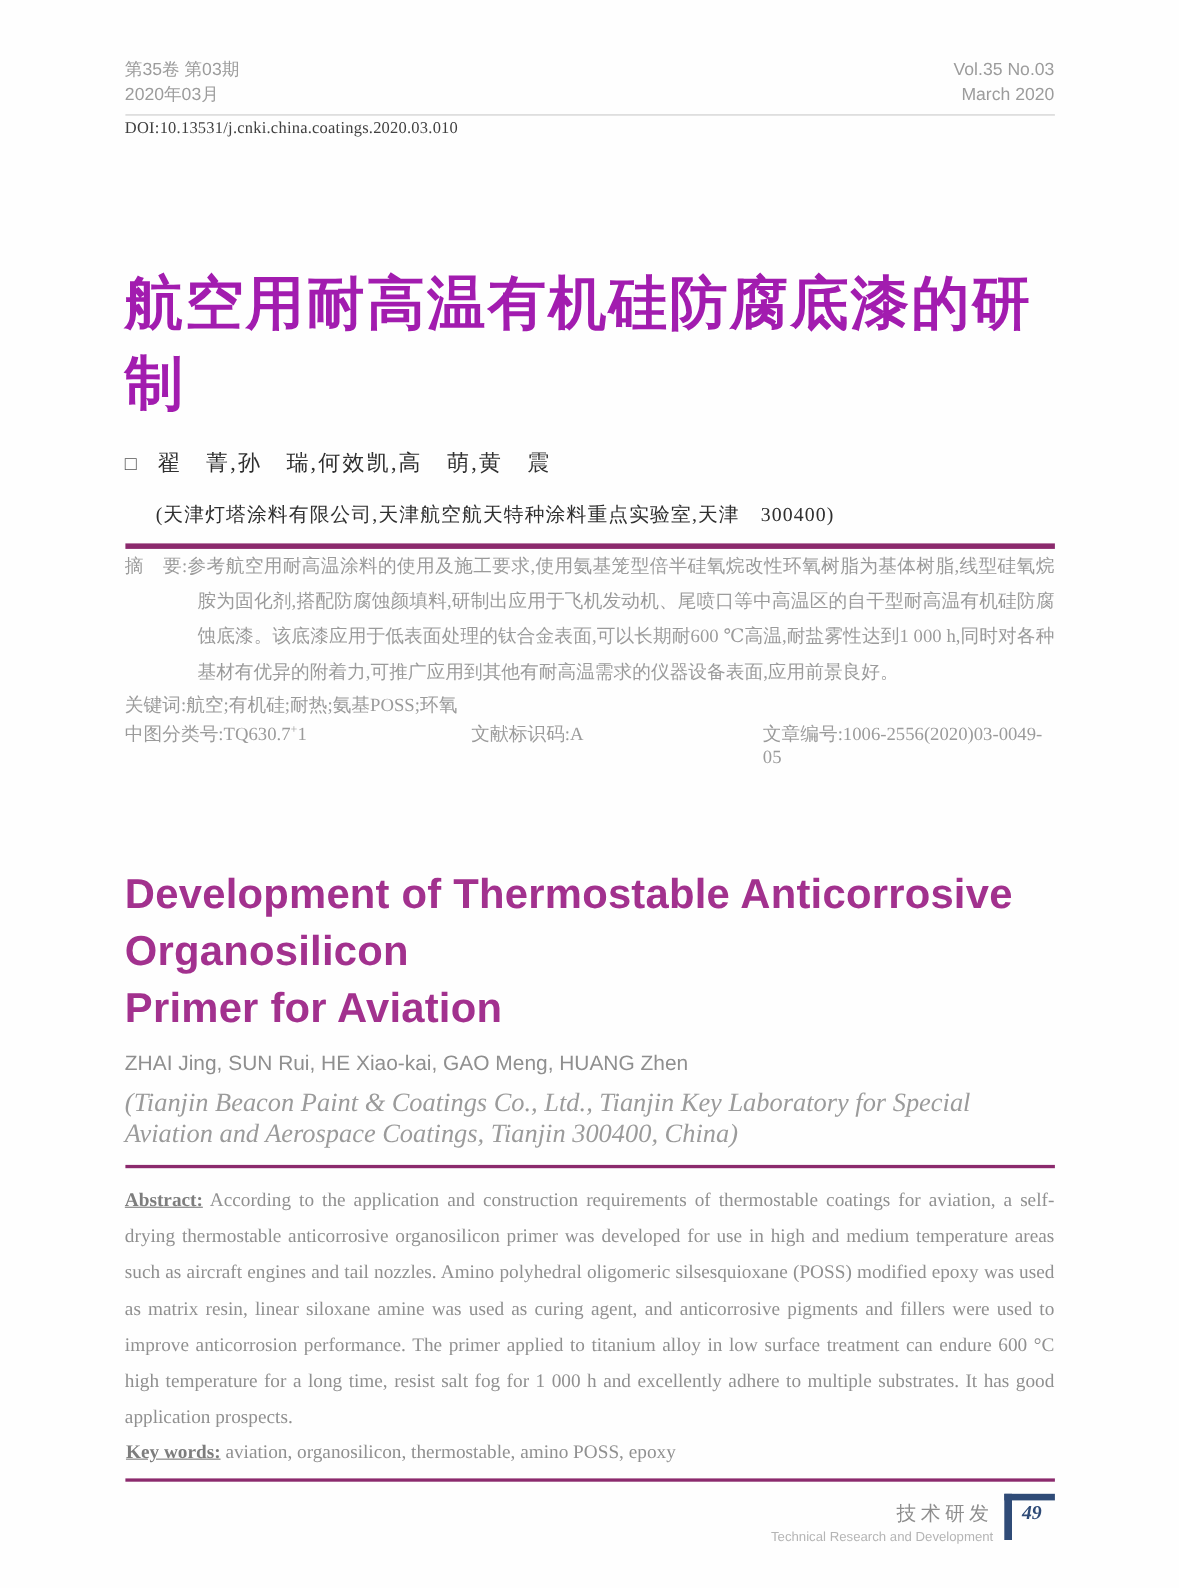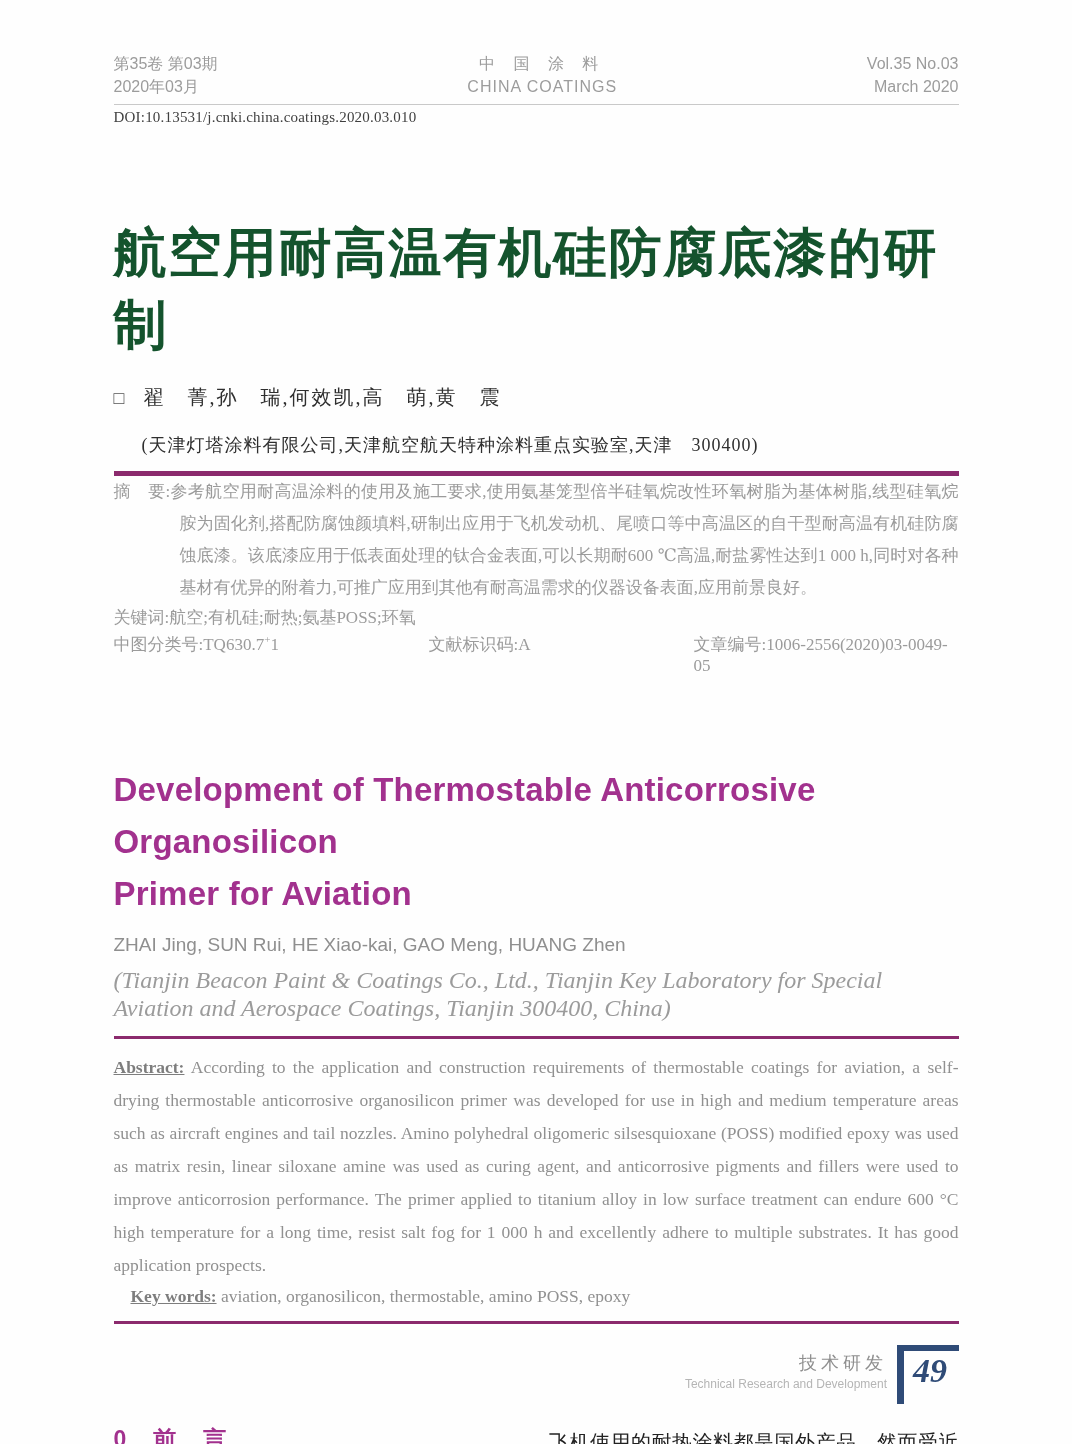--- a/index.html
+++ b/index.html
@@ -19,26 +19,26 @@
     padding-top:52px;color:#9c9c9c;font-family:"Liberation Sans","DejaVu Sans",sans-serif;}
   .jr-col{font-size:16px;line-height:23px;}
   .jr-col.center{text-align:center;letter-spacing:1px;}
   .jr-col.center .cn{letter-spacing:7px;}
   .jr-col.right{text-align:right;}
   .hdr-rule{border:0;border-top:1px solid #c9c9c9;margin:6px 0 4px 0;}
   .doi{font-size:15px;color:#3f3f3f;letter-spacing:.2px;}
 
   
   .title-cn{
-    margin-top:92px;
+    margin-top:115px;
     font-family:"Liberation Sans","DejaVu Sans",sans-serif;
     font-weight:bold;
     font-size:53px;
     letter-spacing:2px;
-    color:#14532d;
+    color:#a21caf;
   }
   .authors-cn{margin-top:22px;font-size:20px;color:#2f2f2f;letter-spacing:2px;}
   .authors-cn .sq{font-size:18px;color:#555;margin-right:10px;}
   .affil-cn{margin-top:22px;padding-left:28px;font-size:18px;color:#2f2f2f;letter-spacing:1px;}
   .rule-thick{border:0;border-top:5px solid #8b2a6d;margin:14px 0 0 0;}
 
   
   .abs-cn{margin-top:16px;color:#9b9b9b;font-size:17px;line-height:32px;text-align:justify;}
   .hang{padding-left:66px;text-indent:-66px;margin:0;}
   .kw-cn{margin-top:2px;color:#9b9b9b;font-size:17px;}
@@ -46,21 +46,21 @@
   .clc-row .c1{width:315px;}
   .clc-row .c2{width:265px;}
   .clc-row .c3{flex:1;}
   sup{font-size:11px;}
 
   
   .title-en{
     margin-top:88px;
     font-family:"Liberation Sans","DejaVu Sans",sans-serif;
     font-weight:bold;
-    font-size:33px;
+    font-size:38px;
     line-height:52px;
     color:#a2318e;
     letter-spacing:.2px;
   }
   .authors-en{margin-top:14px;font-family:"Liberation Sans","DejaVu Sans",sans-serif;
     font-size:19px;color:#8f8f8f;}
   .affil-en{margin-top:10px;font-style:italic;font-size:24px;line-height:28px;color:#9b9b9b;}
   .rule-med{border:0;border-top:3px solid #8b2a6d;margin:14px 0 0 0;}
   .abs-en{margin-top:12px;color:#909090;font-size:17.5px;line-height:33px;text-align:justify;}
   .abs-en b,.kw-en b{color:#7d7d7d;text-decoration:underline;}
@@ -83,37 +83,33 @@
   }
   .foot-labels{text-align:right;padding-top:6px;}
   .foot-cn{font-size:18px;color:#8e8e8e;letter-spacing:4px;}
   .foot-en{font-size:12px;color:#b5b5b5;margin-top:2px;}
   .page-badge{
     border-left:7px solid #2f4b77;border-top:6px solid #2f4b77;
     padding:1px 12px 14px 9px;
   }
   .page-no{
     font-family:"Liberation Serif","DejaVu Serif",serif;
-    font-style:italic;font-weight:bold;font-size:34px;color:#2f4b77;
+    font-style:italic;font-weight:bold;font-size:18px;color:#2f4b77;
   }
 </style>
 </head>
 <body>
 
 <div class="page">
   <div class="content">
 
     <div class="jr-header">
       <div class="jr-col left">
         <div>第35卷 第03期</div>
         <div>2020年03月</div>
-      </div>
-      <div class="jr-col center">
-        <div class="cn">中 国 涂 料</div>
-        <div>CHINA COATINGS</div>
       </div>
       <div class="jr-col right">
         <div>Vol.35  No.03</div>
         <div>March 2020</div>
       </div>
     </div>
     <hr class="hdr-rule">
     <div class="doi">DOI:10.13531/j.cnki.china.coatings.2020.03.010</div>
 
     <h1 class="title-cn" style="margin-bottom:0;">航空用耐高温有机硅防腐底漆的研制</h1>
@@ -139,21 +135,21 @@
     <div class="title-en">
       <div>Development of Thermostable Anticorrosive Organosilicon</div>
       <div>Primer for Aviation</div>
     </div>
     <div class="authors-en">ZHAI Jing, SUN Rui, HE Xiao-kai, GAO Meng, HUANG Zhen</div>
     <div class="affil-en">(Tianjin Beacon Paint &amp; Coatings Co., Ltd., Tianjin Key Laboratory for Special Aviation and Aerospace Coatings, Tianjin 300400, China)</div>
 
     <hr class="rule-med">
 
     <p class="abs-en" style="margin:12px 0 0 0;"><b>Abstract:</b><span> According to the application and construction requirements of thermostable coatings for aviation, a self-drying thermostable anticorrosive organosilicon primer was developed for use in high and medium temperature areas such as aircraft engines and tail nozzles. Amino polyhedral oligomeric silsesquioxane (POSS) modified epoxy was used as matrix resin, linear siloxane amine was used as curing agent, and anticorrosive pigments and fillers were used to improve anticorrosion performance. The primer applied to titanium alloy in low surface treatment can endure 600 °C high temperature for a long time, resist salt fog for 1 000 h and excellently adhere to multiple substrates. It has good application prospects.</span></p>
-    <p class="kw-en" style="margin:4px 0 0 17px;"><b>Key words:</b><span> aviation, organosilicon, thermostable, amino POSS, epoxy</span></p>
+    <p class="kw-en" style="margin:4px 0 0 1px;"><b>Key words:</b><span> aviation, organosilicon, thermostable, amino POSS, epoxy</span></p>
 
     <hr class="rule-med">
 
     <div class="body-cols">
       <div class="bcol">
         <h2 class="sec-head">0　前　言</h2>
 
       </div>
       <div class="bcol">
         <p class="bpara">飞机使用的耐热涂料都是国外产品。然而受近几年美国等西方国家的对华经济政策影响,以美国道康宁公司为代表的国外涂料企业开始大幅提高对华输出产品的价格,普通有机硅树脂价格增长5倍以上。2019年随着美国进一步经济政策指引,原材料供应遭受更大影响,导致某部件工期大幅延长和产品质量的下滑。因此对于有机硅耐热树脂和耐热涂料国产化自主可</p>

